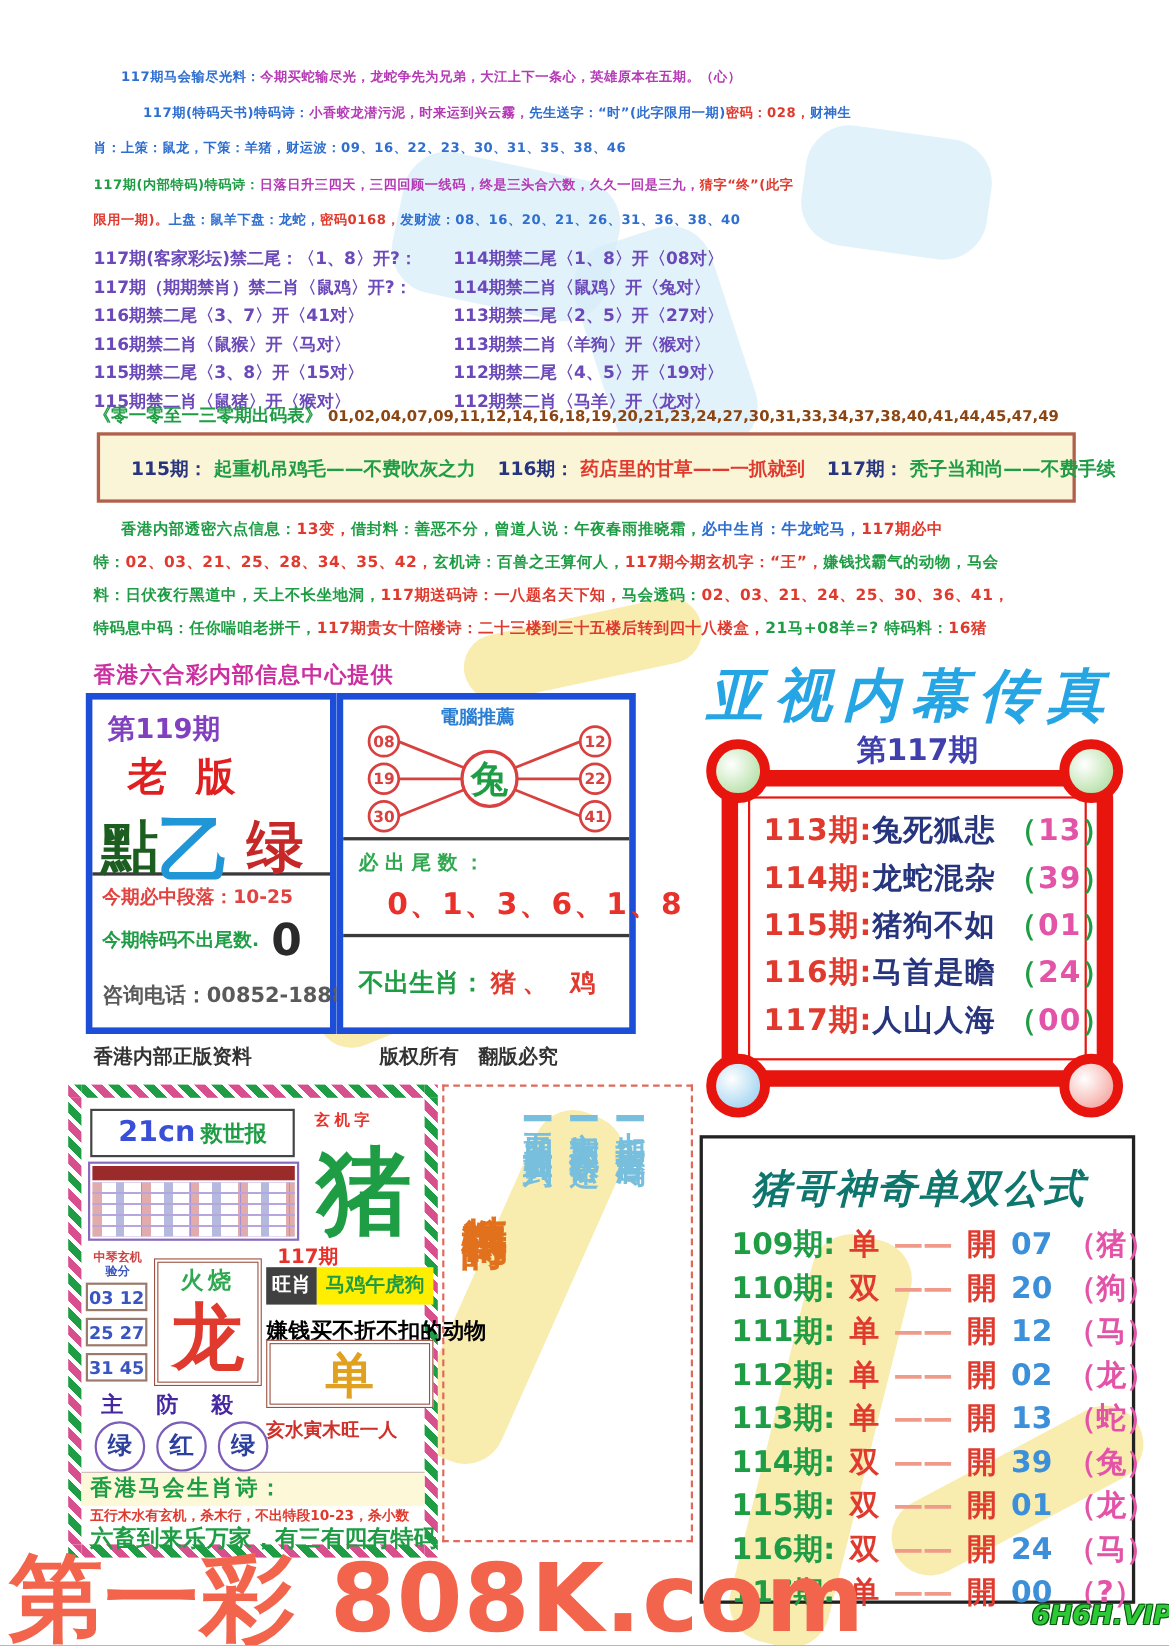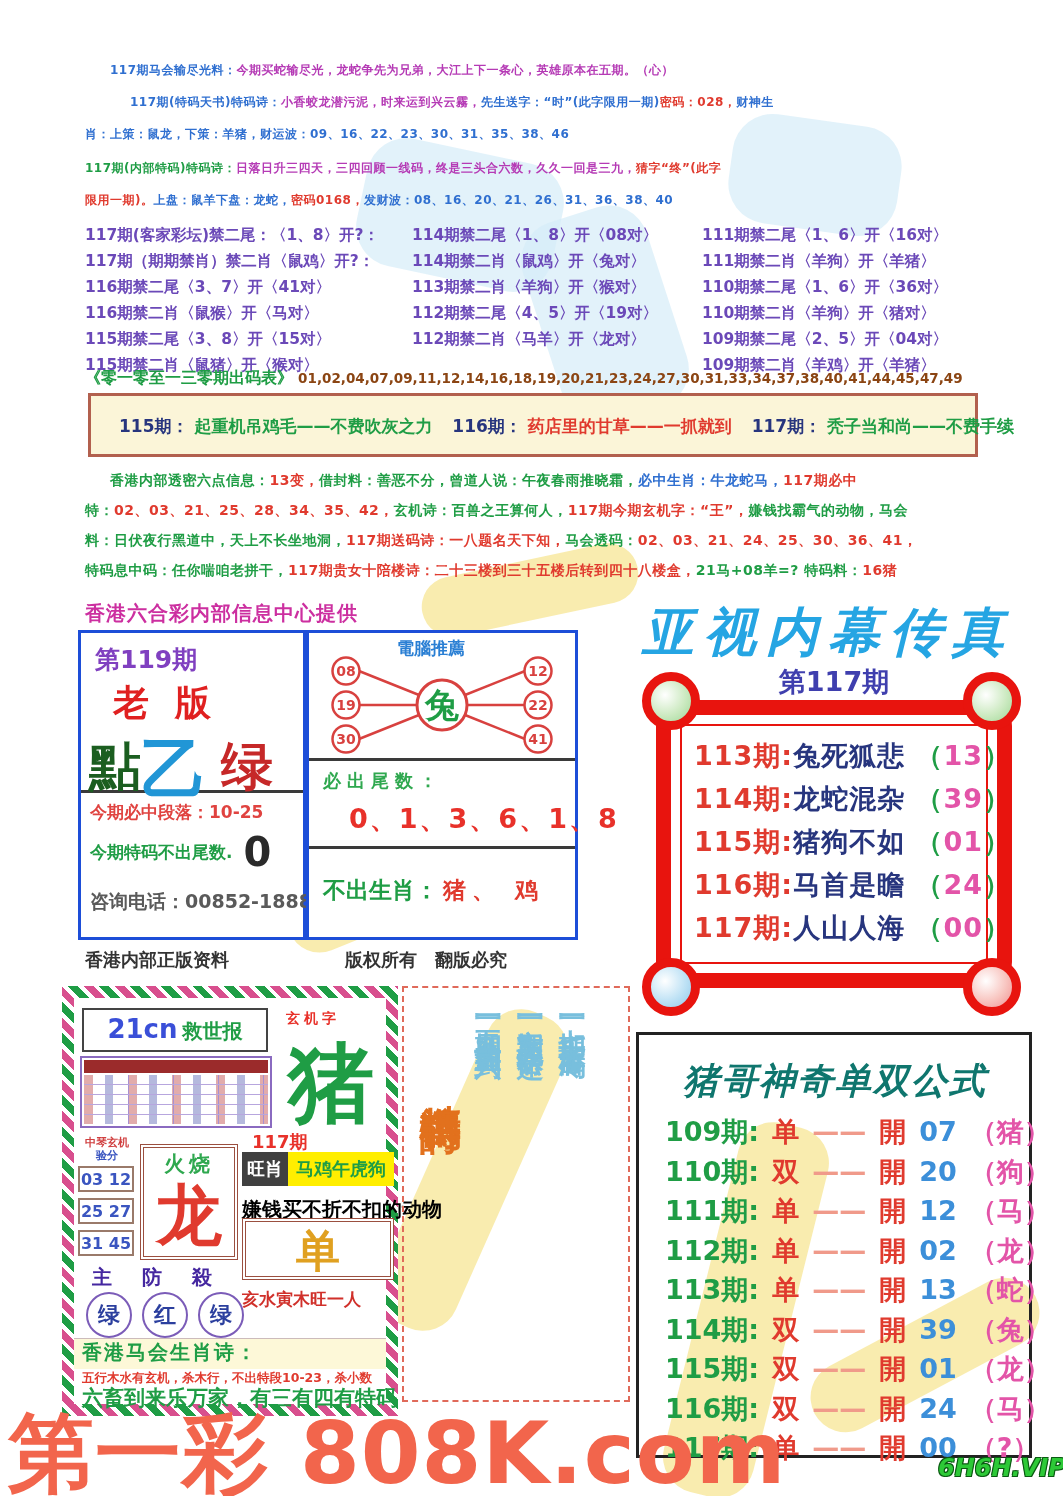--- a/index.html
+++ b/index.html
@@ -15,21 +15,21 @@
   .topline{font-size:12px;font-weight:bold;letter-spacing:.5px;white-space:nowrap;}
   .ban{font-size:15.5px;font-weight:bold;color:#6b49b8;line-height:26px;white-space:nowrap;}
   .infoline{font-size:14px;font-weight:bold;letter-spacing:.5px;white-space:nowrap;}
   
   .wm{position:absolute;background:#f6e07e;opacity:.62;border-radius:36px;z-index:0;}
   .wmb{position:absolute;background:#d6ecf8;opacity:.7;border-radius:40px;z-index:0;}
   .z1{z-index:1;}
   
   .riddlebox{border:3px solid #b2604e;background:#fbf5d8;}
   
-  .midbox{border:3px solid #1d4ed8;background:#ffffff;box-sizing:border-box;}
+  .midbox{border:6px solid #1d4ed8;background:#ffffff;box-sizing:border-box;}
   .sect{border-bottom:3px solid #3a3a3a;position:relative;box-sizing:border-box;}
   
   .atvframe{border:15px solid #e8140e;border-radius:26px;background:#fff;box-sizing:border-box;}
   .atvinner{position:absolute;inset:9px;border:2px solid #e8140e;box-sizing:border-box;
             padding:8px 0 0 12px;}
   .atvrow{font-size:27px;font-weight:bold;line-height:43px;white-space:nowrap;letter-spacing:1px;}
   .ccirc{position:absolute;width:40px;height:40px;border-radius:50%;border:9px solid #e8140e;z-index:3;}
   .cg{background:radial-gradient(circle at 35% 35%,#fff,#cdeac2 55%,#9fd897);}
   .cb{background:radial-gradient(circle at 35% 35%,#fff,#bfe2f5 55%,#8fc9ea);}
   .cr{background:radial-gradient(circle at 35% 35%,#fff,#f8c5c0 55%,#f09090);}
@@ -80,31 +80,24 @@
     <div class="ban">117期(客家彩坛)禁二尾：〈1、8〉开?：</div>
     <div class="ban">117期（期期禁肖）禁二肖〈鼠鸡〉开?：</div>
     <div class="ban">116期禁二尾〈3、7〉开〈41对〉</div>
     <div class="ban">116期禁二肖〈鼠猴〉开〈马对〉</div>
     <div class="ban">115期禁二尾〈3、8〉开〈15对〉</div>
     <div class="ban">115期禁二肖〈鼠猪〉开〈猴对〉</div>
   </div>
   <div class="abs z1" style="left:412px;top:222px;">
     <div class="ban">114期禁二尾〈1、8〉开〈08对〉</div>
     <div class="ban">114期禁二肖〈鼠鸡〉开〈兔对〉</div>
+    <div class="ban">113期禁二尾〈2、5〉开〈27对〉</div>
     <div class="ban">113期禁二肖〈羊狗〉开〈猴对〉</div>
     <div class="ban">112期禁二尾〈4、5〉开〈19对〉</div>
     <div class="ban">112期禁二肖〈马羊〉开〈龙对〉</div>
-  </div>
-  <div class="abs z1" style="left:702px;top:222px;">
-    <div class="ban">111期禁二尾〈1、6〉开〈16对〉</div>
-    <div class="ban">111期禁二肖〈羊狗〉开〈羊猪〉</div>
-    <div class="ban">110期禁二尾〈1、6〉开〈36对〉</div>
-    <div class="ban">110期禁二肖〈羊狗〉开〈猪对〉</div>
-    <div class="ban">109期禁二尾〈2、5〉开〈04对〉</div>
-    <div class="ban">109期禁二肖〈羊鸡〉开〈羊猪〉</div>
   </div>
 
   <div class="abs nw z1" style="left:85px;top:368px;">
     <span class="b c-grn" style="font-size:16px;">《零一零至一三零期出码表》</span>
     <span class="b c-brown" style="font-size:13.5px;">01,02,04,07,09,11,12,14,16,18,19,20,21,23,24,27,30,31,33,34,37,38,40,41,44,45,47,49</span>
   </div>
 
   <div class="abs riddlebox z1" style="left:88px;top:393px;width:884px;height:58px;">
     <div class="abs nw" style="left:28px;top:19px;font-size:17px;font-weight:bold;">
       <span class="c-navy">115期：</span>

